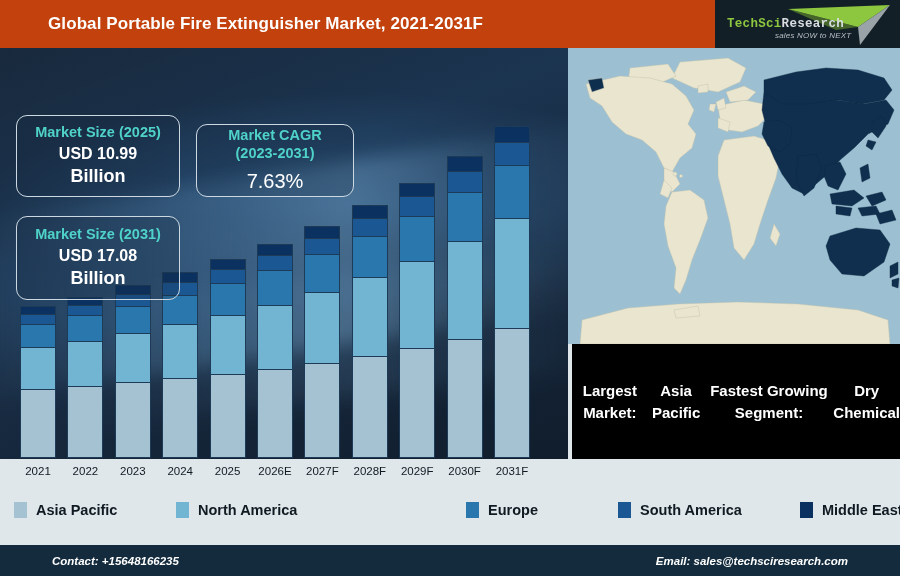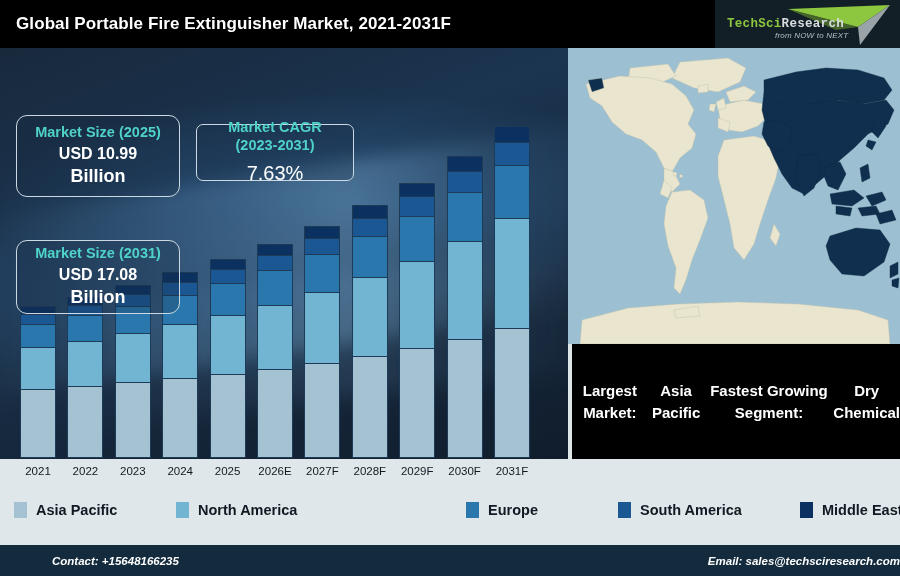--- a/index.html
+++ b/index.html
@@ -12,22 +12,22 @@
   .infographic {
     position: relative;
     width: 900px; height: 576px;
     background: #dfe7ea;
   }
 
   
   .header {
     position: absolute; left: 0; top: 0;
     width: 900px; height: 48px;
-    background: #000000;
-    display: flex; align-items: center;
+    background: #c2410c;
+    display: flex; align-items: center; padding-left: 32px;
   }
   .header-title {
     margin-left: 16px;
     color: #ffffff;
     font-size: 17px;
     font-weight: bold;
     letter-spacing: 0.1px;
     white-space: nowrap;
   }
   .logo-wrap {
@@ -105,22 +105,22 @@
     margin-top: 3px;
   }
   .stat-value.big { font-size: 20px; margin-top: 5px; font-weight: normal; }
   .stat-unit {
     color: #ffffff;
     font-size: 18px;
     font-weight: bold;
     line-height: 1.3;
   }
   #box-size-2025 { left: 16px;  top: 67px;  width: 164px; height: 82px; }
-  #box-cagr      { left: 196px; top: 76px;  width: 158px; height: 57px; border-radius: 7px; }
-  #box-size-2031 { left: 16px;  top: 168px; width: 164px; height: 74px; margin-top: 24px; }
+  #box-cagr      { left: 196px; top: 76px;  width: 158px; height: 73px; }
+  #box-size-2031 { left: 16px;  top: 168px; width: 164px; height: 84px; }
 
   
   .chart {
     position: absolute; left: 0; top: 0;
     width: 568px; height: 411px;
   }
   .bars {
     position: absolute; left: 0; top: 0;
     width: 568px; height: 411px;
   }
@@ -191,39 +191,39 @@
     position: absolute; left: 0; top: 545px;
     width: 900px; height: 31px;
     background: #132b3d;
     display: flex; align-items: center; justify-content: space-between;
   }
   .footer span {
     color: #ffffff; font-size: 11.5px;
     font-style: italic; font-weight: bold;
   }
   #footer-contact { margin-left: 52px; }
-  #footer-email { }
+  #footer-email { margin-right: 52px; }
 </style>
 </head>
 <body>
 
 <div class="infographic">
 
   <div class="header">
     <div class="header-title">Global Portable Fire Extinguisher Market, 2021-2031F</div>
     <div class="logo-wrap">
       <svg class="logo-arrow" viewBox="0 0 110 42">
         <polygon points="2,6 104,2 72,24" fill="#8dc63f"></polygon>
         <polygon points="104,2 72,24 74,42" fill="#9aa3a8"></polygon>
         <polygon points="2,6 72,24 50,27" fill="#6f9f2e" opacity="0.55"></polygon>
       </svg>
       <div class="logo-text">
         <span class="logo-tech">TechSci</span><span class="logo-research">Research</span>
       </div>
-      <div class="logo-tag">from NOW to NEXT</div>
+      <div class="logo-tag">sales NOW to NEXT</div>
     </div>
   </div>
 
   <div class="chartpanel">
     <div class="swoosh"></div>
     <div class="swoosh2"></div>
 
     <div class="chart">
       <div class="bars" id="bars">
           <div class="bar" style="left: 20px; height: 151.821px;">

